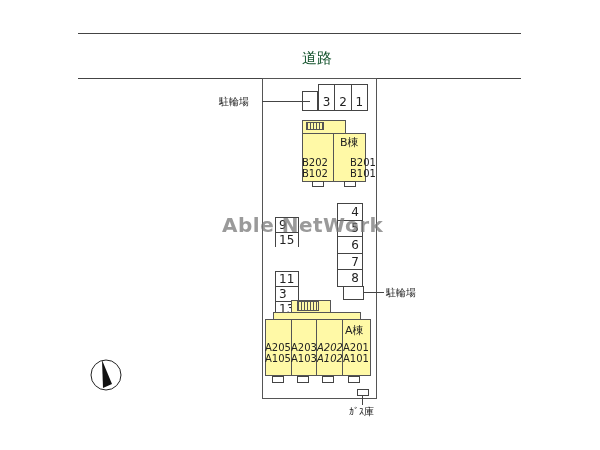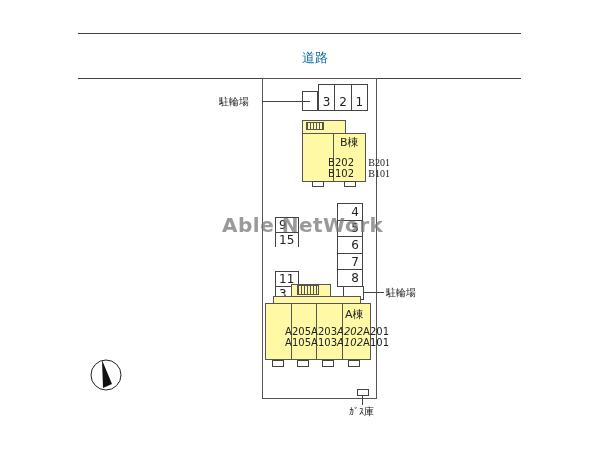--- a/index.html
+++ b/index.html
@@ -4,29 +4,29 @@
 <style>
   html, body { margin: 0; padding: 0; }
   body {
     width: 600px; height: 450px; position: relative; overflow: hidden;
     background: #ffffff;
     font-family: "DejaVu Sans", "Liberation Sans", sans-serif;
     color: #222;
   }
   .abs { position: absolute; box-sizing: border-box; }
   .line { position: absolute; background: #444; }
-  .road-label { font-size: 13px; color: #0369a1; }
+  .road-label { font-size: 15px; color: #14532d; }
   .site { border: 1px solid #555; background: #fff; }
   .box { border: 1px solid #444; background: #fff; }
   .slot { border: 1px solid #444; background: #fff; font-size: 12px; color: #222;
           display: flex; align-items: center; justify-content: center; }
   .slot.right-text { justify-content: flex-end; padding-right: 3px; }
   .slot.left-text { justify-content: flex-start; padding-left: 3px; }
   .bldg { background: #fff9a6; border: 1px solid #555; }
-  .unit { font-size: 10px; line-height: 11px; color: #222; text-align: right; margin-left: 20px; }
+  .unit { font-size: 10px; line-height: 11px; color: #222; text-align: left; }
   .bname { font-size: 11px; color: #222; }
   .stair { background: repeating-linear-gradient(90deg, #555 0 1px, #fff9a6 1px 3px); border: 1px solid #555; }
   .porch { border: 1px solid #444; background: #fff; }
   .label { font-size: 10px; color: #222; white-space: nowrap; text-align: right; }
   .watermark { font-size: 20px; font-weight: bold; color: rgba(120,120,120,0.75); letter-spacing: 0.5px; white-space: nowrap; }
 </style>
 </head>
 <body>
 
 <div class="line" style="left:78px;top:33px;width:443px;height:1px;"></div>
@@ -55,21 +55,21 @@
   <div class="abs stair" style="left:2px;top:0px;width:24px;height:12px;"></div>
   <div class="abs bldg" style="left:0px;top:0px;width:44px;height:14px;"></div>
   <div class="abs stair" style="left:4px;top:2px;width:18px;height:8px;"></div>
   <div class="abs bldg" style="left:0px;top:13px;width:64px;height:49px;"></div>
   <div class="abs bldg" style="left:0px;top:13px;width:32px;height:49px;border-right:1px solid #555;"></div>
   <div class="abs bname" style="left:38px;top:15px;">B棟</div>
   <div class="abs unit" style="left:0px;top:37px;width:32px;">
     <div>B202</div>
     <div>B102</div>
   </div>
-  <div class="abs unit" style="left:36px;top:37px;width:32px;font-family:Liberation Serif, serif;">
+  <div class="abs unit" style="left:48px;top:37px;width:32px;">
     <div>B201</div>
     <div>B101</div>
   </div>
   <div class="abs porch" style="left:10px;top:61px;width:12px;height:6px;"></div>
   <div class="abs porch" style="left:42px;top:61px;width:12px;height:6px;"></div>
 </div>
 
 <div class="abs" style="left:275px;top:217px;width:24px;height:86px;display:flex;flex-direction:column;">
   <div class="slot left-text" style="flex:1;border-bottom:none;">
       <span>9</span>
@@ -103,21 +103,21 @@
     </div>
   <div class="slot right-text" style="flex:1;">
       <span>8</span>
     </div>
 </div>
 
 <div class="abs box" style="left:343px;top:286px;width:21px;height:14px;"></div>
 <div class="line" style="left:364px;top:292px;width:20px;height:1px;"></div>
 <div class="abs label" style="left:386px;top:286px;">駐輪場</div>
 
-<div class="abs" style="left:265px;top:284px;width:106px;height:84px;padding-left:43px;">
+<div class="abs" style="left:265px;top:300px;width:106px;height:84px;padding-left:43px;">
   <div class="abs bldg" style="left:26px;top:0px;width:40px;height:13px;"></div>
   <div class="abs stair" style="left:32px;top:1px;width:22px;height:10px;"></div>
   <div class="abs bldg" style="left:8px;top:12px;width:88px;height:8px;"></div>
   <div class="abs bldg" style="left:0px;top:19px;width:106px;height:57px;"></div>
   <div class="abs" style="left:26px;top:19px;width:1px;height:57px;background:#555;"></div>
   <div class="abs" style="left:51px;top:19px;width:1px;height:57px;background:#555;"></div>
   <div class="abs" style="left:77px;top:19px;width:1px;height:57px;background:#555;"></div>
   <div class="abs bname" style="left:80px;top:23px;">A棟</div>
   <div class="abs unit" style="left:0px;top:42px;width:26px;">
     <div>A205</div>

